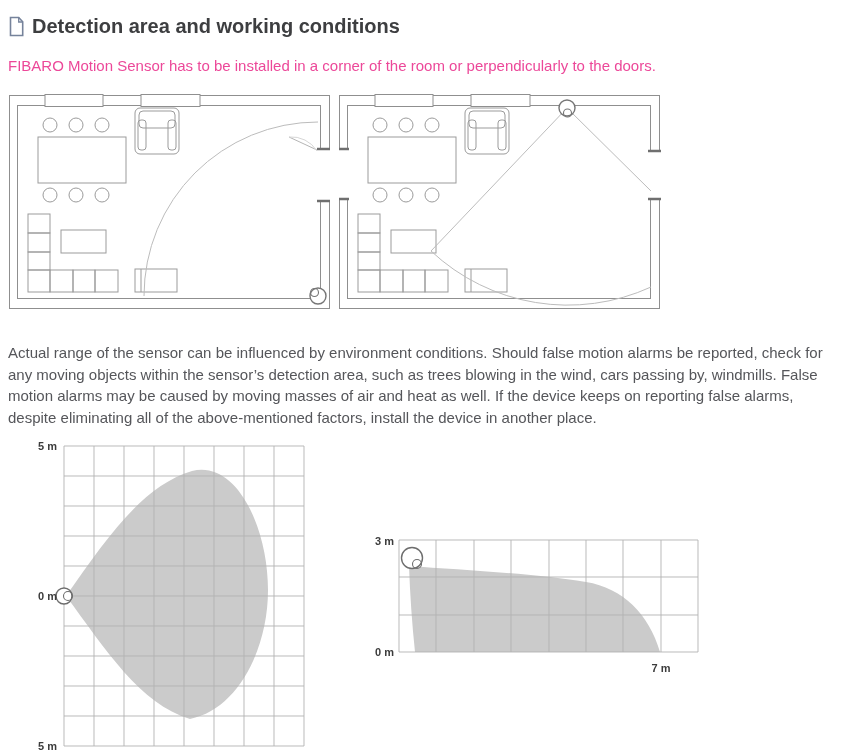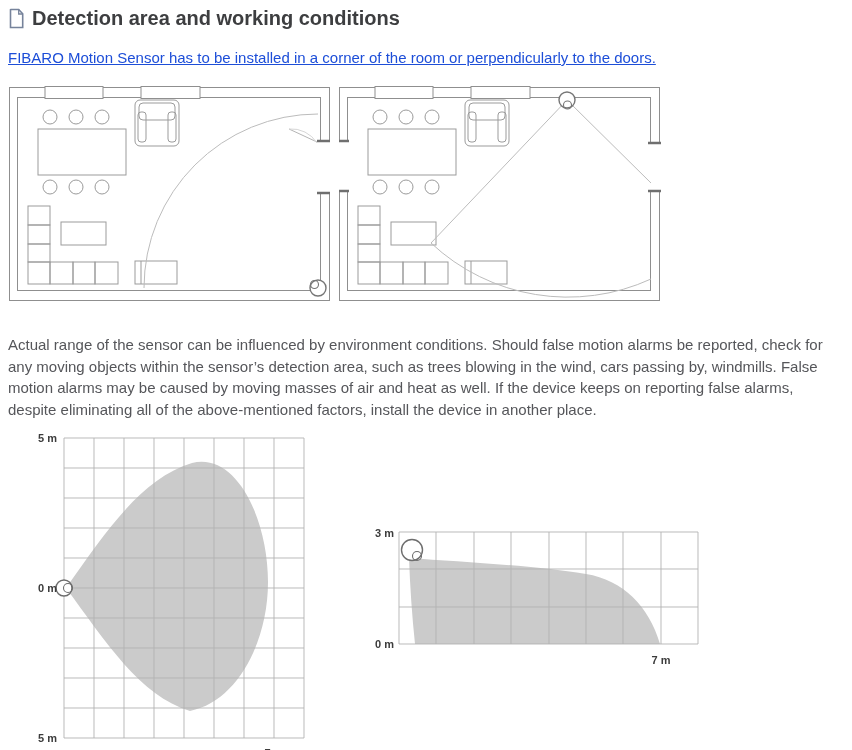--- a/index.html
+++ b/index.html
@@ -1,26 +1,26 @@
 <!DOCTYPE html>
 <html><head>
 <meta charset="utf-8">
 <style>
   html,body{margin:0;padding:0;background:#ffffff;}
   .page{
     width:852px;height:750px;box-sizing:border-box;
-    padding:2px 8px 0 8px;overflow:hidden;
+    padding:10px 8px 0 8px;overflow:hidden;
     font-family:"Liberation Sans",sans-serif;color:#55565a;border-radius:32px;
   }
   h1.section-heading{
     display:flex;align-items:center;gap:7px;
     margin:4px 0 0 0;font-size:20px;line-height:24px;font-weight:700;color:#3d3e40;
   }
   .doc-icon{display:inline-flex;flex:0 0 auto;}
-  p.intro{margin:17px 0 0 0;font-size:15px;line-height:21px;color:#1d4ed8;text-decoration:underline;}
+  p.intro{margin:17px 0 0 0;font-size:15px;line-height:21px;color:#ec4899;}
   .plans{margin-top:18px;display:flex;gap:7px;}
   p.bodytext{margin:32px 0 0 0;font-size:15px;line-height:21.5px;color:#55565a;}
   .charts{margin-top:10px;display:flex;align-items:flex-start;gap:37px;}
   .chart-top{margin-left:24px;}
   .chart-side{margin-left:12px;margin-top:88px;}
   .chart-label{font:700 11px "Liberation Sans",sans-serif;fill:#3c3c3c;}
   svg{display:block;}
 </style>
 </head>
 <body>

